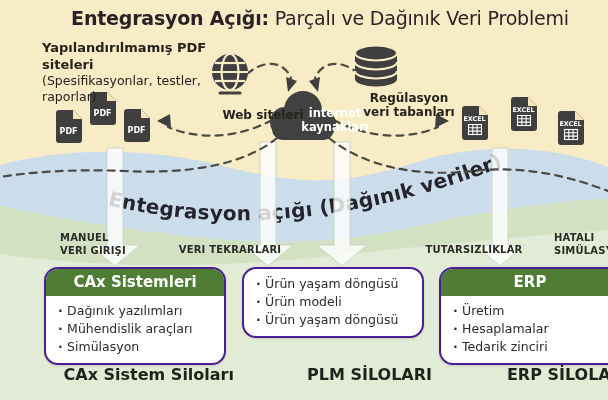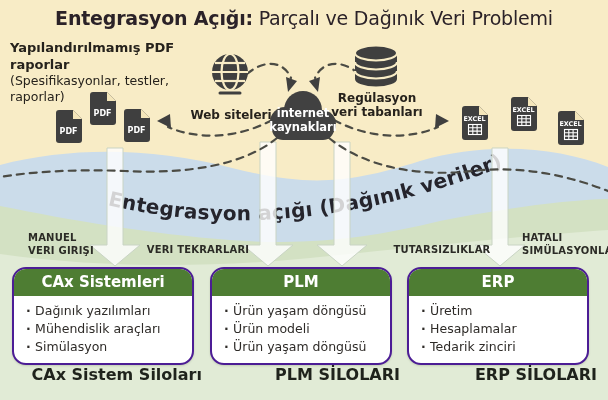--- a/index.html
+++ b/index.html
@@ -2,21 +2,21 @@
 <html><head>
 <meta charset="utf-8">
 <style>
   html,body{margin:0;padding:0;background:#ffffff;}
   .stage{
     position:relative;width:608px;height:400px;overflow:hidden;
     font-family:"DejaVu Sans","Liberation Sans",sans-serif;
     background:#f8ecc6;
   }
   .stage svg.bg{position:absolute;left:0;top:0;}
-  .abs{position:absolute;}
+  .abs{position:absolute;margin-left:32px;}
   .title{
     top:7px;left:0;right:0;text-align:center;
     font-size:19px;color:#2b2228;letter-spacing:-0.2px;white-space:nowrap;
   }
   .title .lead{font-weight:700;}
   .src-block{font-size:12.5px;line-height:1.28;color:#26221c;}
   .src-block .head{font-weight:700;font-size:13px;}
   .pdf-block{left:10px;top:40px;width:215px;}
   .excel-block{left:456px;top:40px;width:150px;}
   .icon-label{font-weight:700;font-size:12px;color:#26221c;text-align:center;line-height:1.18;}
@@ -158,21 +158,21 @@
         <path d="M6.5,21.8 H19.5 M6.5,25.1 H19.5 M10.8,18.5 V28.5 M15.1,18.5 V28.5"></path>
       </g>
     </g>
   </svg>
 
   <div class="abs title">
     <span class="lead">Entegrasyon Açığı:</span><span> Parçalı ve Dağınık Veri Problemi</span>
   </div>
 
   <div class="abs src-block pdf-block">
-    <div class="head">Yapılandırılmamış PDF raporlar</div>
+    <div class="head">Yapılandırılmamış PDF siteleri</div>
     <div>(Spesifikasyonlar, testler,</div>
     <div>raporlar)</div>
   </div>
 
 
   <div class="abs icon-label web-label">Web siteleri</div>
   <div class="abs icon-label db-label">
     <div>Regülasyon</div>
     <div>veri tabanları</div>
   </div>
@@ -200,21 +200,20 @@
     <div class="sys-header">CAx Sistemleri</div>
     <div class="sys-body">
       <ul>
         <li>Dağınık yazılımları</li>
         <li>Mühendislik araçları</li>
         <li>Simülasyon</li>
       </ul>
     </div>
   </div>
   <div class="abs sys sys1">
-    <div class="sys-header">PLM</div>
     <div class="sys-body">
       <ul>
         <li>Ürün yaşam döngüsü</li>
         <li>Ürün modeli</li>
         <li>Ürün yaşam döngüsü</li>
       </ul>
     </div>
   </div>
   <div class="abs sys sys2">
     <div class="sys-header">ERP</div>

